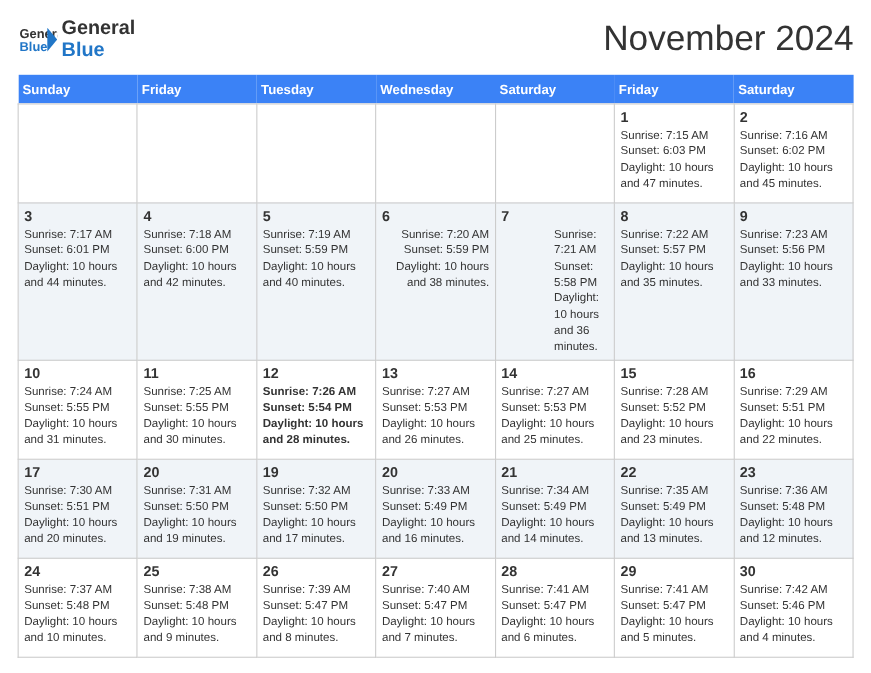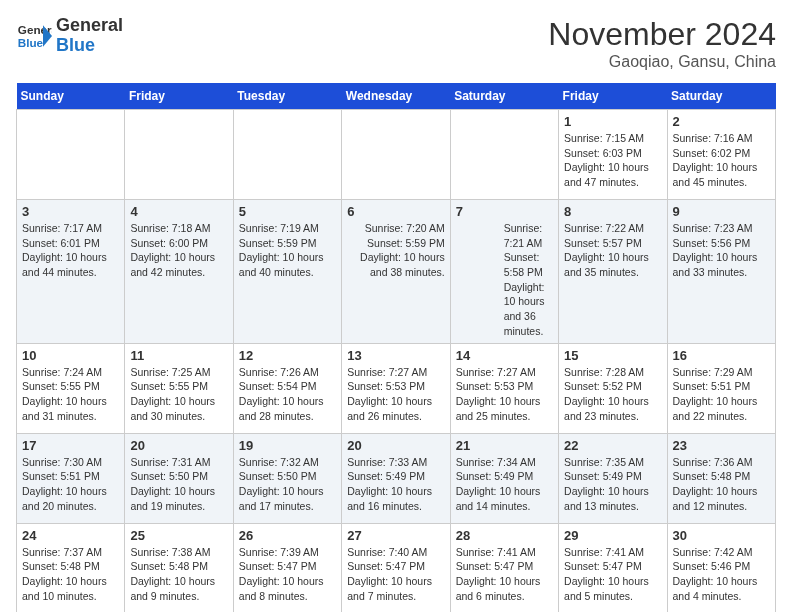--- a/index.html
+++ b/index.html
@@ -46,21 +46,21 @@
       font-size: 16px;
       color: #555;
       font-weight: normal;
     }
     .calendar {
       width: 100%;
       border-collapse: collapse;
       font-size: 11px;
     }
     .calendar thead th {
-      background-color: #1d4ed8;
+      background-color: #3b82f6;
       color: #fff;
       padding: 6px 4px;
       text-align: left;
       font-size: 12px;
       font-weight: bold;
     }
     .calendar tbody td {
       border: 1px solid #ccc;
       vertical-align: top;
       padding: 4px 5px;
@@ -101,21 +101,20 @@
     </svg>
     <div>
       <div class="logo-text">
         <div>General</div>
         <div><span>Blue</span></div>
       </div>
     </div>
   </div>
   <div class="title-block">
     <h1>November 2024</h1>
-    <h2>Gaoqiao, Gansu, China</h2>
   </div>
 </div>
 
 <table class="calendar">
   <thead>
     <tr id="header-row">
         <th>Sunday</th>
         <th>Friday</th>
         <th>Tuesday</th>
         <th>Wednesday</th>
@@ -196,21 +195,21 @@
 Daylight: 10 hours and 31 minutes.</div>
         </td>
         <td>
           <span class="day-number">11</span>
           <div class="day-info" style="white-space: pre-wrap;">Sunrise: 7:25 AM
 Sunset: 5:55 PM
 Daylight: 10 hours and 30 minutes.</div>
         </td>
         <td>
           <span class="day-number">12</span>
-          <div class="day-info" style="white-space: pre-wrap;">Sunrise: 7:26 AM
+          <div class="day-info" style="white-space: pre-wrap; font-weight: bold;">Sunrise: 7:26 AM
 Sunset: 5:54 PM
 Daylight: 10 hours and 28 minutes.</div>
         </td>
         <td>
           <span class="day-number">13</span>
           <div class="day-info" style="white-space: pre-wrap;">Sunrise: 7:27 AM
 Sunset: 5:53 PM
 Daylight: 10 hours and 26 minutes.</div>
         </td>
         <td>

